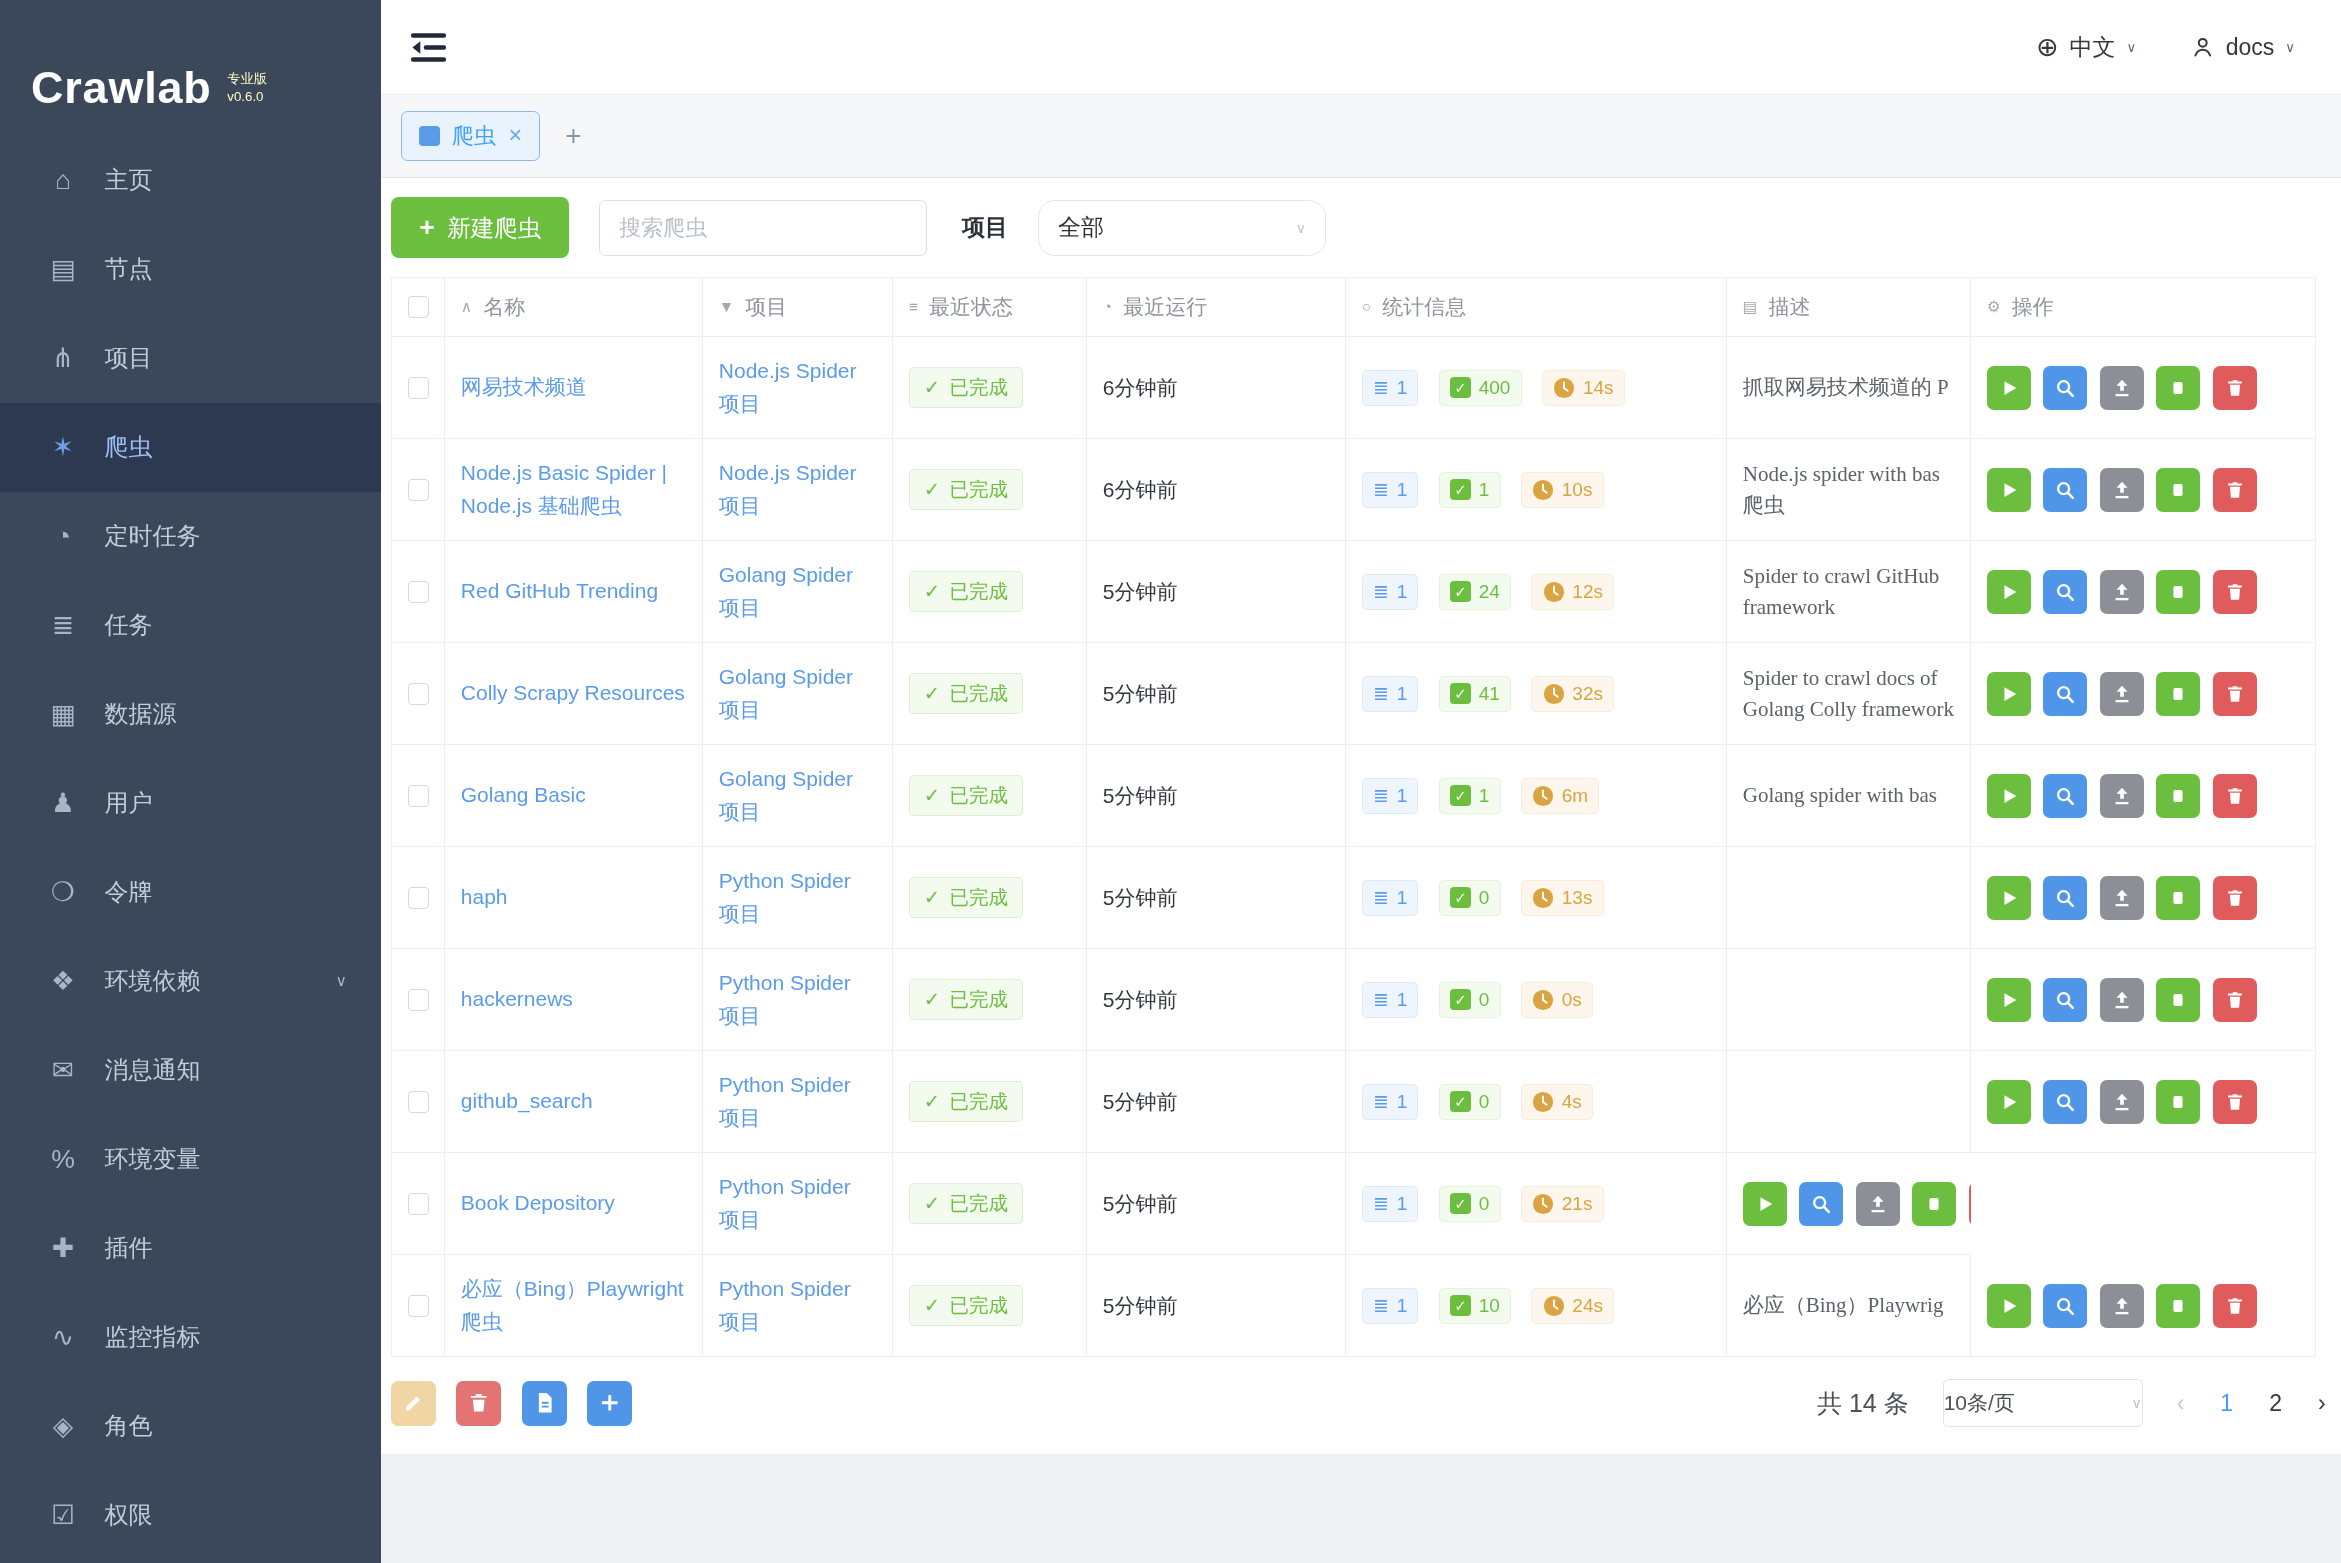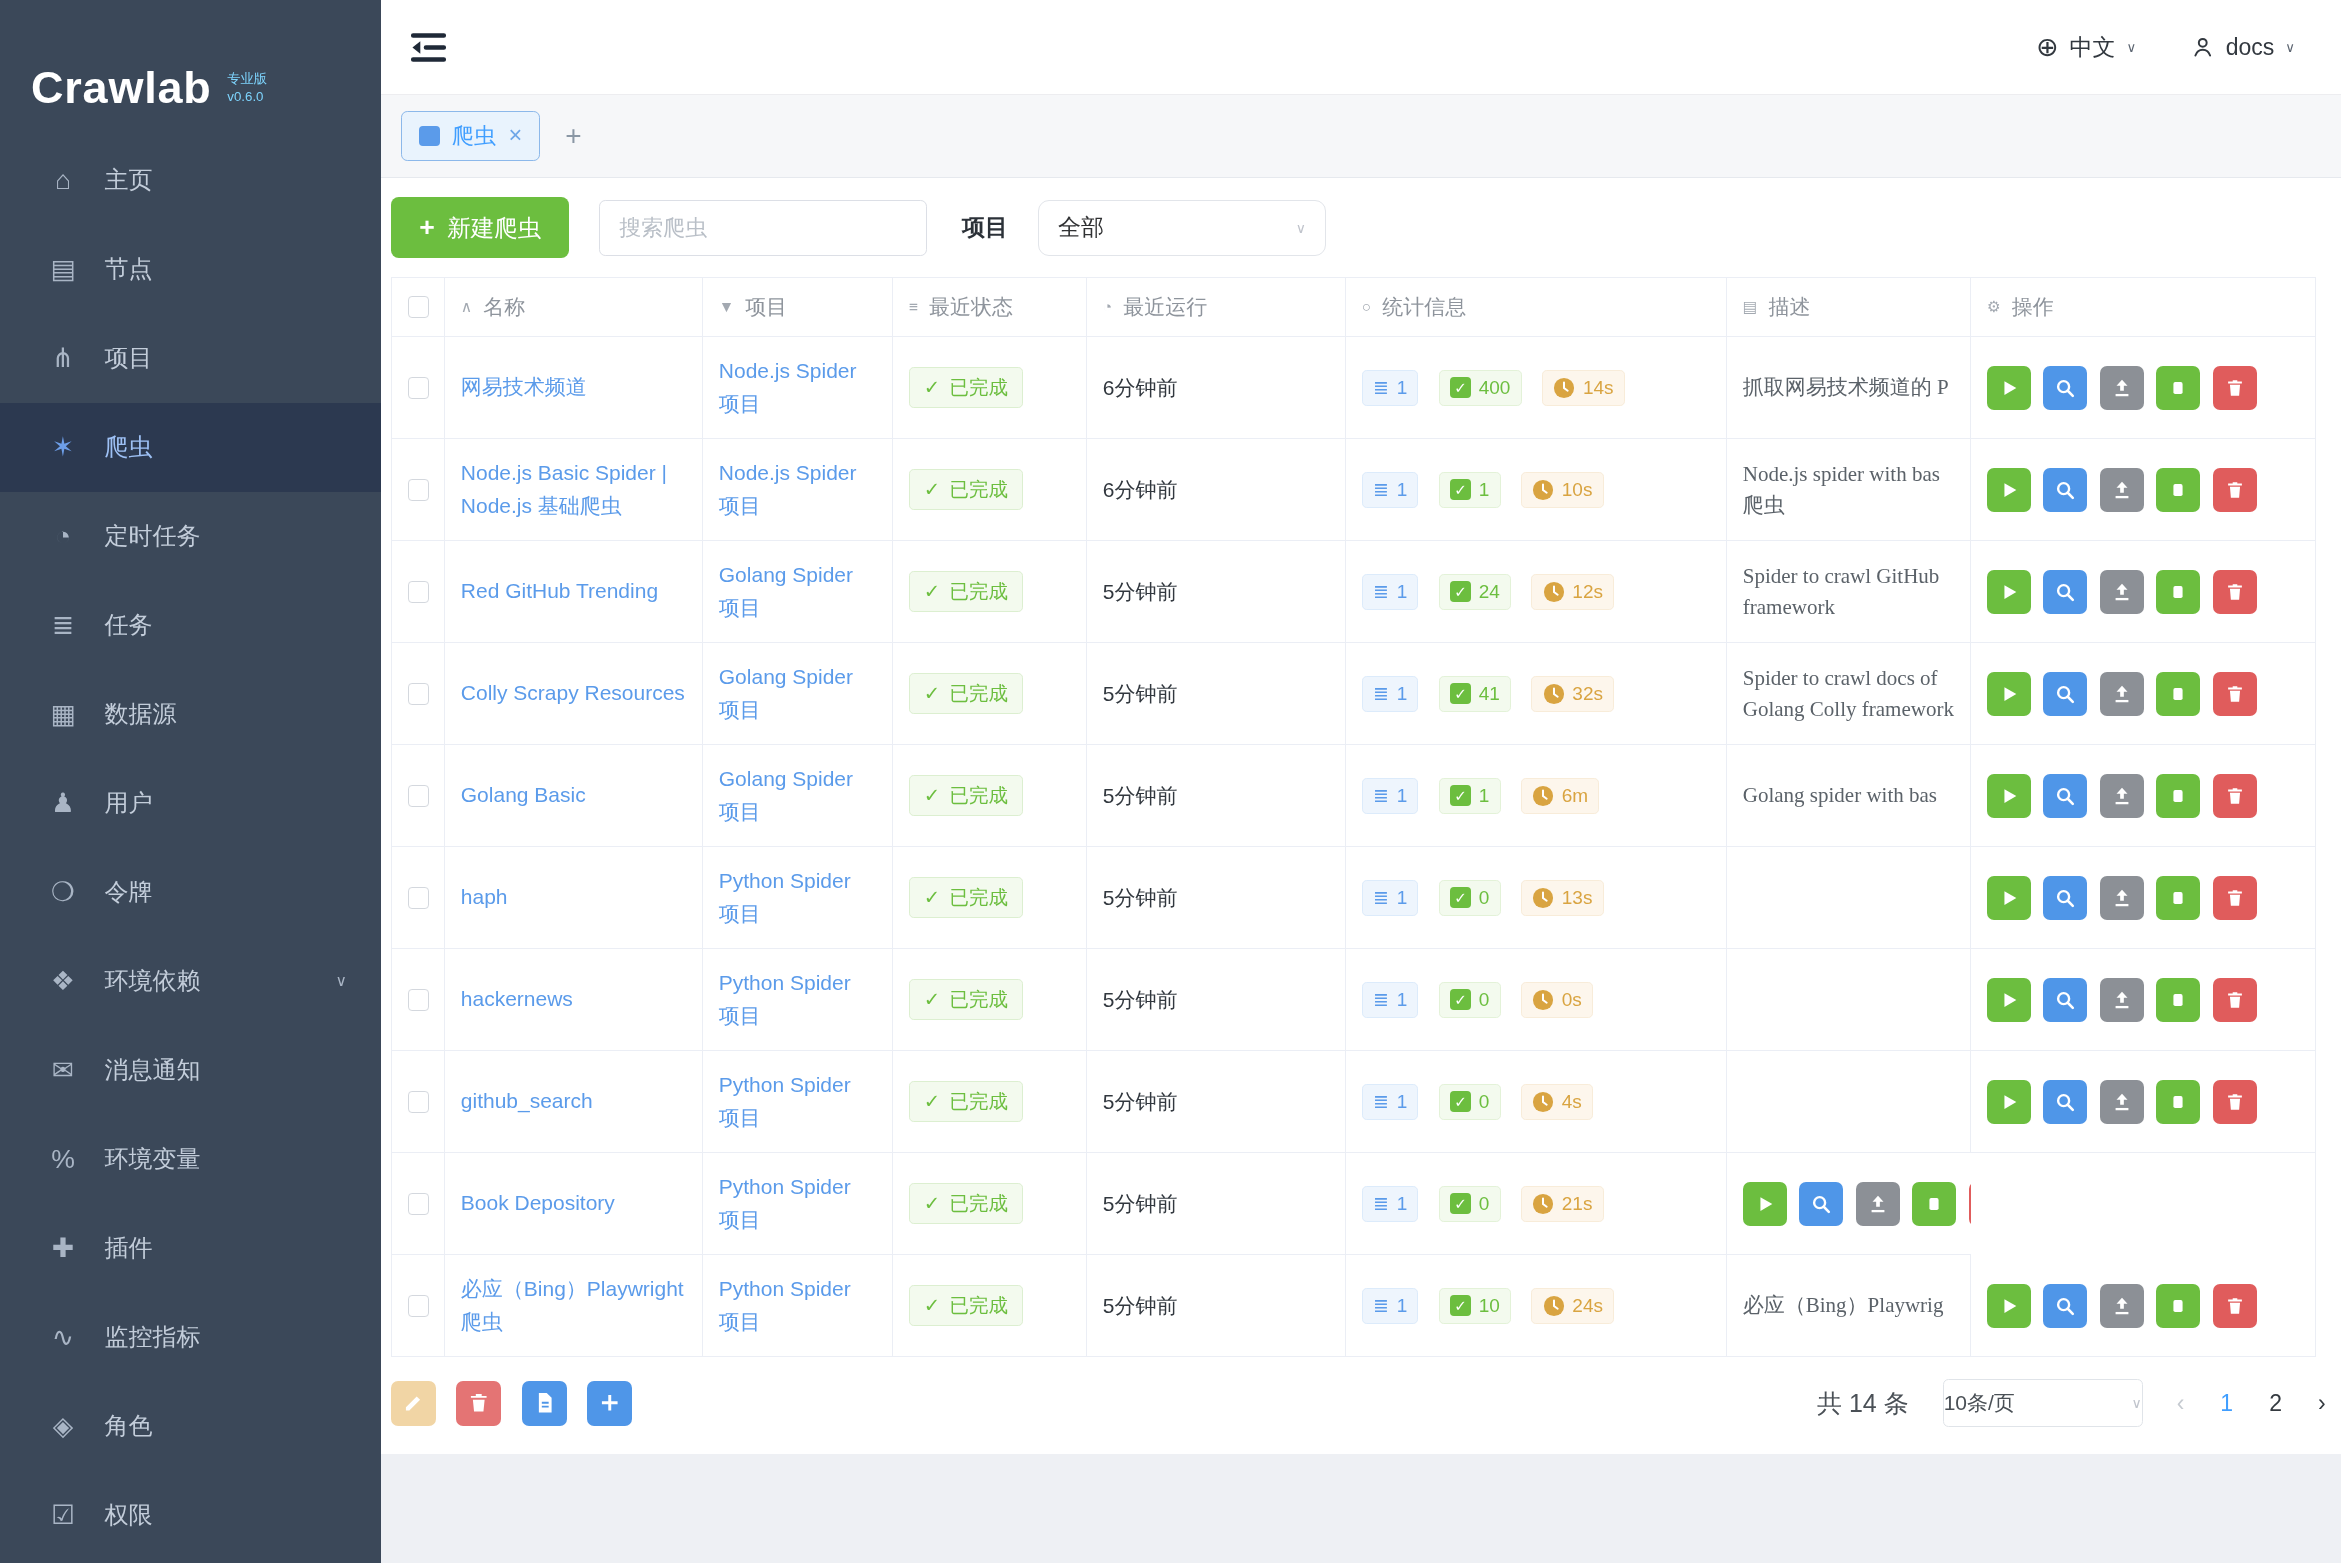--- a/index.html
+++ b/index.html
@@ -3,21 +3,21 @@
 <meta charset="utf-8">
 <style>
   * { margin:0; padding:0; box-sizing:border-box; }
   html,body { width:2342px; height:1563px; overflow:hidden; background:#fff;
     font-family:"Liberation Sans","DejaVu Sans",sans-serif; color:#303133; }
 
   
   .sidebar { position:absolute; left:0; top:0; width:381px; height:1563px; background:#3b4859; }
   .logo-row { display:flex; align-items:center; gap:15.6px; padding:23.5px 0 11px 31px;margin-top:38px; }
   .logo-text { color:#fff; font-size:45px; font-weight:bold; letter-spacing:0.8px; }
-  .logo-badge { color:#7dd3fc; font-size:13.3px; line-height:1.35; }
+  .logo-badge { color:#fef9c3; font-size:13.3px; line-height:1.35; }
   .side-list { margin-top:11px; }
   .side-item { display:flex; align-items:center; height:89px; padding-left:45px; gap:23.5px;
     color:#c3cdda; font-size:24px; cursor:pointer; }
   .side-item.active { background:#2c3950; color:#9ec1f5; }
   .s-icon { width:36px; font-size:26.6px; color:#a9b5c5; text-align:center; flex:0 0 auto; }
   .side-item.active .s-icon { color:#6d9ee8; }
   .s-chev { margin-left:auto; margin-right:34px; font-size:15.6px; color:#a9b5c5; display:none; }
   .side-item.expandable .s-chev { display:block; }
 
   
@@ -39,21 +39,21 @@
 
   .toolbar { display:flex; align-items:center; gap:30px; padding:19px 0 19px 10.2px; }
   .btn-new { height:61px; padding:0 28px; border:none; background:#6cbe3f; color:#fff;
     font-size:23.5px; border-radius:7.8px; display:flex; align-items:center; gap:12.5px; cursor:pointer;
     font-family:inherit; }
   .btn-new .plus { font-size:26.6px; font-weight:bold; }
   .search-input { width:328px; height:56px; border:1.6px solid #dcdfe6; border-radius:6.3px;
     padding:0 19px; font-size:22px; color:#303133; font-family:inherit; }
   .search-input::placeholder { color:#b9bfc7; }
   .proj-label { font-size:23px; font-weight:bold; color:#2b3138; margin-left:4.7px; }
-  .proj-select { width:288px; height:56px; border:1.6px solid #e2e5ea; border-radius:11px;
+  .proj-select { width:288px; height:56px; border:1.6px solid #e2e5ea; border-radius:17px;
     display:flex; align-items:center; padding:0 19px; font-size:23px; color:#303133; cursor:pointer; }
   .sel-chev { margin-left:auto; color:#c0c4cc; font-size:14px; }
 
   
   .table { margin-left:10.2px; width:1925px; border:0.8px solid #ebeef5; border-bottom:none; }
   .thead, .trow { display:grid; grid-template-columns:53px 258px 190px 194px 259px 381px 244px 1fr; }
   .cell { display:flex; align-items:center; padding:7.8px 15.6px; border-right:0.8px solid #ebeef5;
     border-bottom:0.8px solid #ebeef5; overflow:hidden; }
   .cell:last-child { border-right:none; }
   .thead .cell { height:59px; color:#8e949c; font-size:21px; gap:11px; }

